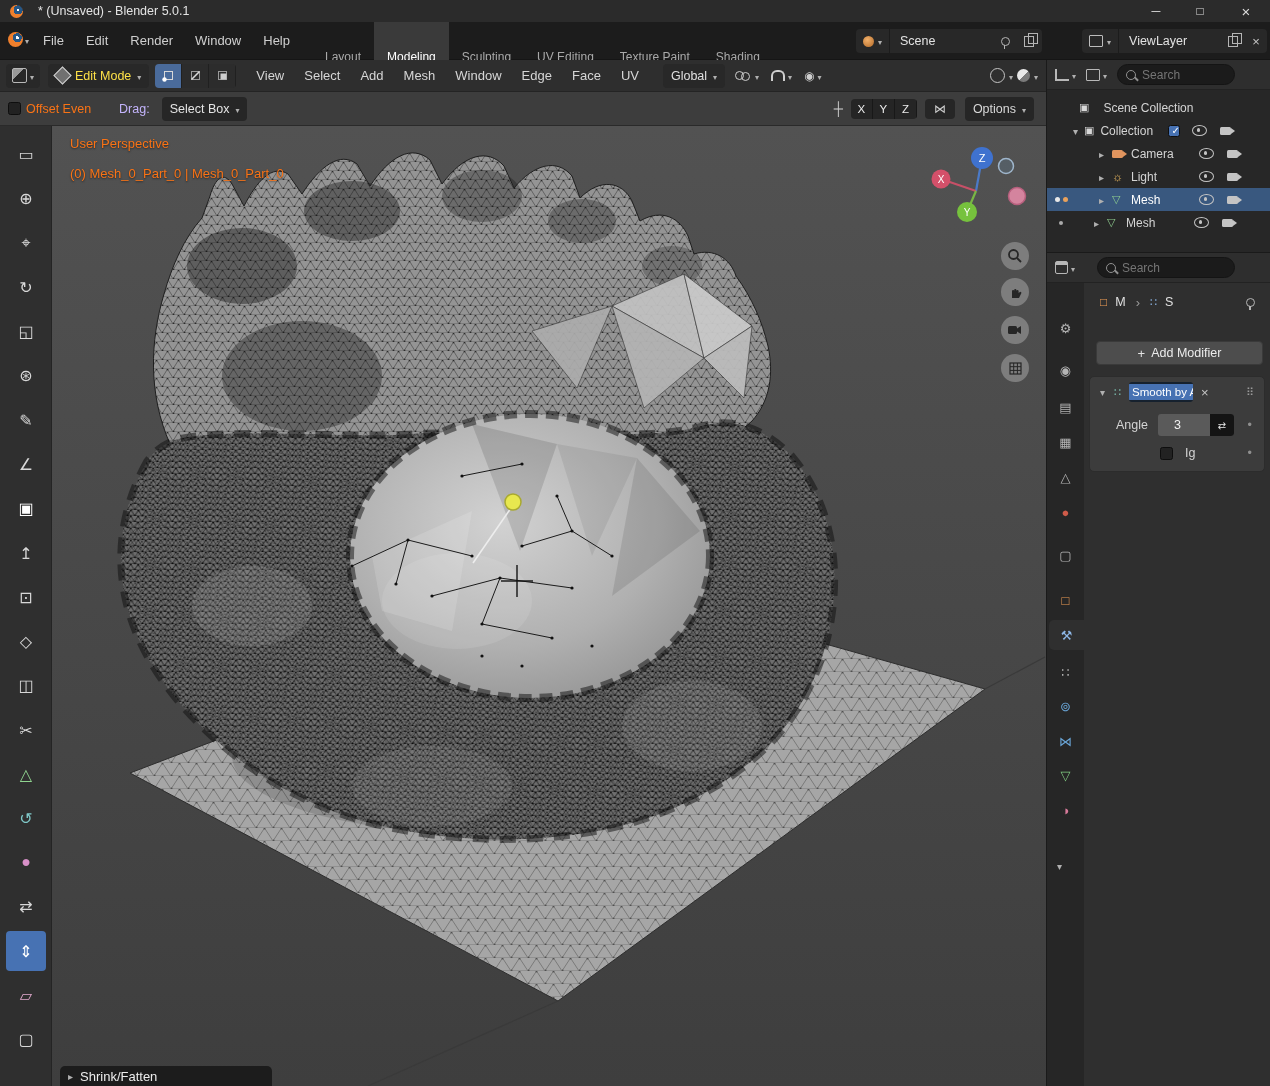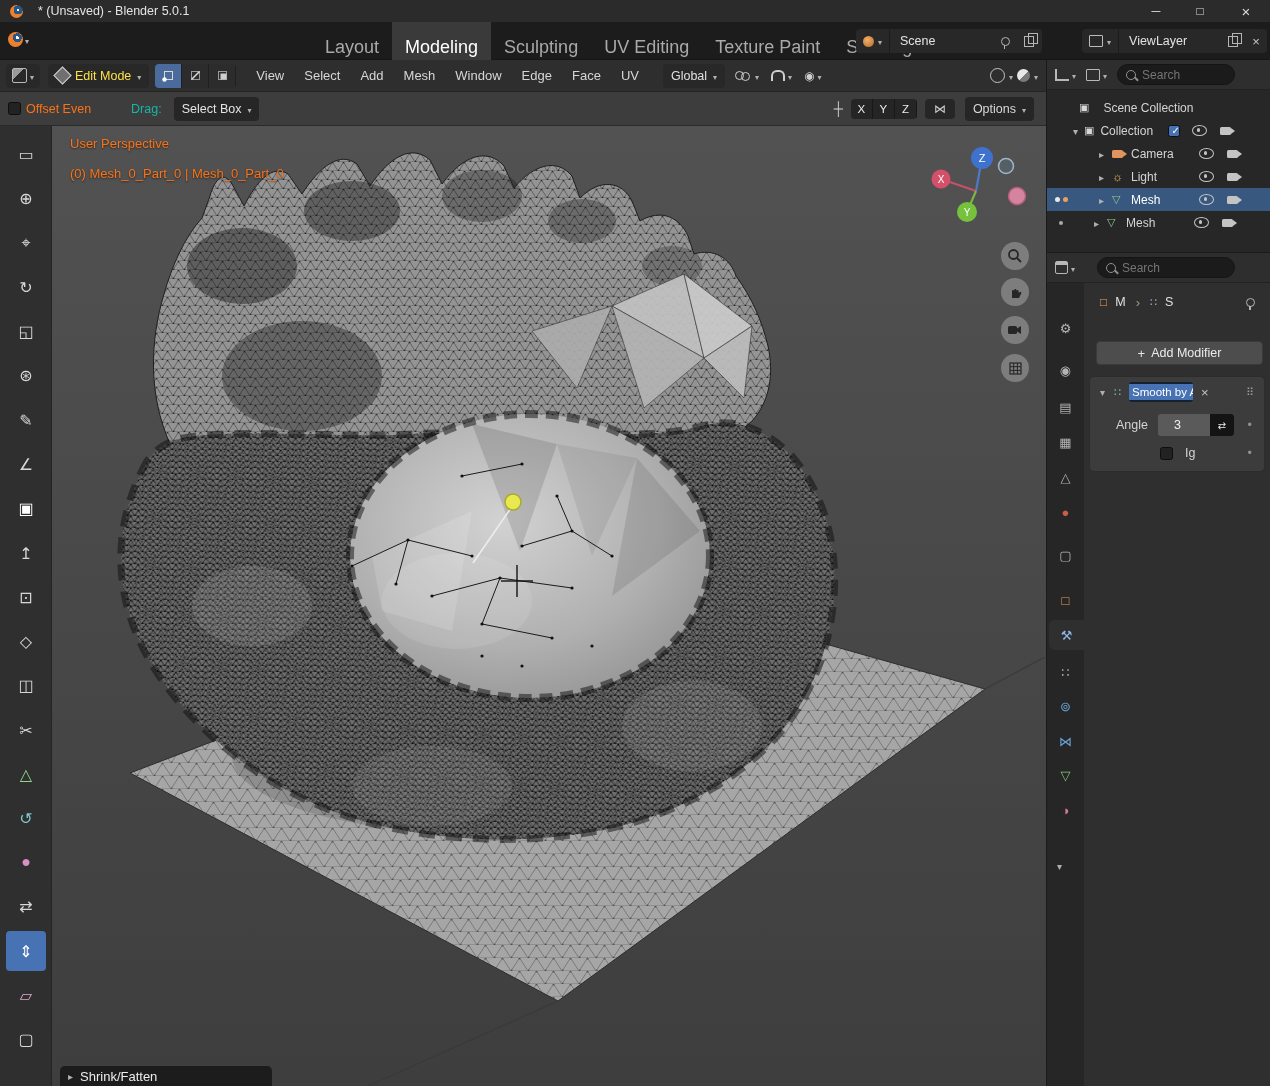--- a/index.html
+++ b/index.html
@@ -16,21 +16,21 @@
   .dot::after{content:"•";color:#8f8f8f}
   .crumbsep::after{content:"›";color:#9a9a9a;font-size:13px}
   .minico::after{content:"─";color:#dcdcdc}
   .maxico::after{content:"□";color:#dcdcdc;font-size:12px}
   .clsico::after{content:"×";color:#dcdcdc;font-size:15px}
   .plus::after{content:"+";color:#e4e4e4;font-size:13px}
   
   .dd{background:#282828;border-radius:4px;height:24px;display:flex;align-items:center;padding:0 8px;gap:6px;box-sizing:border-box}
   .menuitem{padding:0 10px;line-height:32px;color:#d6d6d6;font-size:13px;cursor:default}
   .tbmenu{padding:0 11px;line-height:38px;color:#cfcfcf;font-size:13px}
-  .wstab{padding:6px 13px;line-height:38px;color:#a9a9a9;font-size:18px}
+  .wstab{padding:16px 13px;line-height:38px;color:#a9a9a9;font-size:12px}
   .wstab.active{background:#3a3a3a;color:#ffffff}
   .searchbox{background:#1b1b1b;border:1px solid #141414;border-radius:11px;height:21px;display:flex;align-items:center;padding:0 8px;gap:6px;box-sizing:border-box}
   .searchbox input{background:transparent;border:none;outline:none;color:#c4c4c4;font-family:inherit;font-size:12px;width:100%;padding:0}
   .mag{width:8px;height:8px;border:1.4px solid #909090;border-radius:50%;position:relative;flex:none}
   .mag::after{content:"";position:absolute;width:5px;height:1.5px;background:#909090;transform:rotate(45deg);right:-4px;bottom:-1px}
   .eye{width:13px;height:9px;border:1px solid #c4c4c4;border-radius:50%;position:relative;display:inline-block}
   .eye::after{content:"";position:absolute;left:3.5px;top:2px;width:3.5px;height:3.5px;border-radius:50%;background:#c4c4c4}
   .cam{width:11px;height:8px;background:#c4c4c4;border-radius:1.5px;position:relative;display:inline-block}
   .cam::after{content:"";position:absolute;right:-4px;top:1px;border-top:3px solid transparent;border-bottom:3px solid transparent;border-left:4px solid #c4c4c4}
   .cam.orange{background:#e0945e}.cam.orange::after{border-left-color:#e0945e}
@@ -76,20 +76,27 @@
   <div class="row" style="width:48px;height:22px;justify-content:center">
       <span class="clsico"></span>
     </div>
 </div>
 
 <div class="abs" style="left:0;top:22px;width:1270px;height:38px;background:#1c1c1c;border-bottom:1px solid #151515;box-sizing:border-box">
   <div class="abs row" style="left:8px;top:10px;gap:2px">
     <div class="blogo"></div>
       <span class="chev"></span>
   </div>
+  <div class="abs row" style="left:32px;top:0">
+    <span class="tbmenu">File</span>
+    <span class="tbmenu">Edit</span>
+    <span class="tbmenu">Render</span>
+    <span class="tbmenu">Window</span>
+    <span class="tbmenu">Help</span>
+  </div>
   <div class="abs row" style="left:312px;top:0">
     <span class="wstab">Layout</span>
     <span class="wstab active">Modeling</span>
     <span class="wstab">Sculpting</span>
     <span class="wstab">UV Editing</span>
     <span class="wstab">Texture Paint</span>
     <span class="wstab">Shading</span>
   </div>
 
   <div class="abs row" style="left:856px;top:7px;height:24px;background:#282828;border-radius:4px">
@@ -182,21 +189,21 @@
     <div style="width:13px;height:13px;border-radius:50%;border:1.5px solid #c4c4c4"></div>
     <span class="chev"></span>
     <div style="width:13px;height:13px;border-radius:50%;background:linear-gradient(135deg,#e8e8e8 0 50%,#7a7a7a 50%)"></div>
     <span class="chev"></span>
   </div>
 </div>
 
 <div class="abs row" style="left:0;top:92px;width:1046px;height:34px;background:#3d3d3d;border-bottom:1px solid #2a2a2a;box-sizing:border-box">
   <div class="cb" style="margin-left:8px"></div>
   <span style="margin-left:5px;color:#f97316">Offset Even</span>
-  <span style="margin-left:40px;color:#14b8a6">Drag:</span>
+  <span style="margin-left:28px;color:#c4b5fd">Drag:</span>
   <div class="dd" style="margin-left:12px;background:#262626">
     <span style="color:#e4e4e4">Select Box</span>
     <span class="chev"></span>
   </div>
   <div style="flex:1"></div>
   <span style="font-size:13px;color:#cfcfcf;margin-right:8px">┼</span>
   <div class="row" style="border-radius:4px;overflow:hidden">
     <div class="axisbtn">X</div>
     <div class="axisbtn">Y</div>
     <div class="axisbtn">Z</div>

